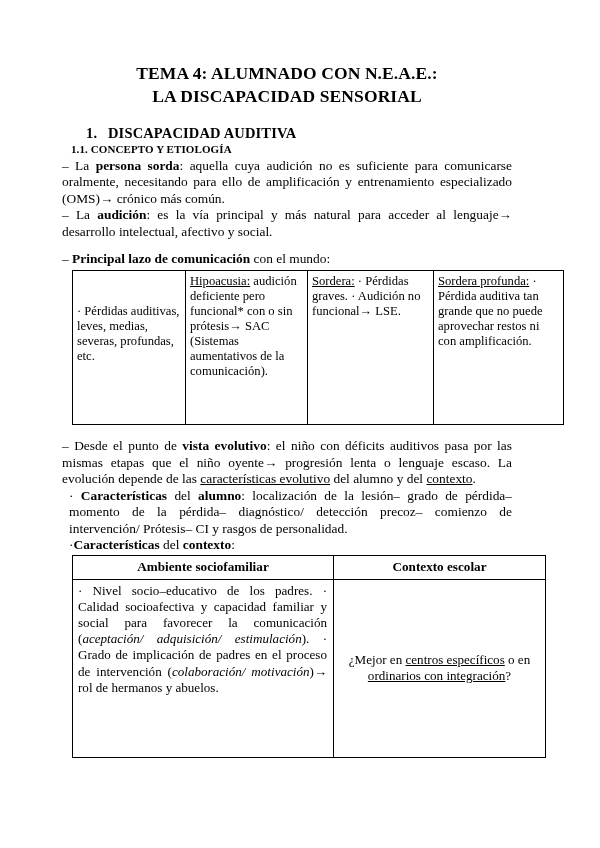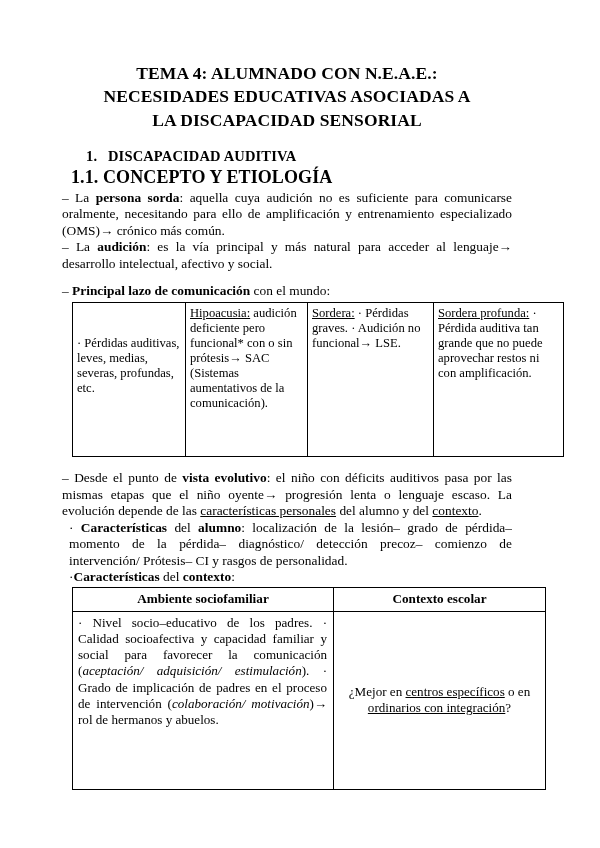--- a/index.html
+++ b/index.html
@@ -36,21 +36,21 @@
     font-weight: bold;
     font-size: 14.5px;
     margin: 0 0 1px 0;
     padding-left: 24px;
     line-height: 1.2;
     letter-spacing: 0.15px;
   }
   .h2 .num { display: inline-block; width: 22px; }
   .h3 {
     font-weight: bold;
-    font-size: 18px;
+    font-size: 11px;
     margin: 0 0 1px 0;
     padding-left: 9px;
     line-height: 1.25;
     letter-spacing: 0.1px;
   }
   p.body {
     margin: 0;
     font-size: 13.4px;
     line-height: 1.235;
     text-align: justify;
@@ -123,21 +123,20 @@
     padding: 3px 8px;
   }
 </style>
 </head>
 <body>
 
 <div class="page">
 
   <h1 class="doc-title">
     <span class="tline">TEMA 4: ALUMNADO CON N.E.A.E.:</span>
-    <span class="tline">NECESIDADES EDUCATIVAS ASOCIADAS A</span>
     <span class="tline">LA DISCAPACIDAD SENSORIAL</span>
   </h1>
 
   <div class="h2">
     <span class="num">1.</span><span>DISCAPACIDAD AUDITIVA</span>
   </div>
 
   <div class="h3">1.1. CONCEPTO Y ETIOLOGÍA</div>
 
   <p class="body"><span>– La </span><b>persona sorda</b><span>: aquella cuya audición no es suficiente para comunicarse oralmente, necesitando para ello de amplificación y entrenamiento especializado (OMS)→ crónico más común.</span></p>
@@ -166,21 +165,21 @@
         <u>Sordera profunda:</u>
         <span>· Pérdida auditiva tan grande que no puede aprovechar restos ni con amplificación.</span>
       </td>
     </tr>
   </tbody>
     </table>
 
 
   <div class="spacer-md"></div>
 
-  <p class="body"><span>– Desde el punto de </span><b>vista evolutivo</b><span>: el niño con déficits auditivos pasa por las mismas etapas que el niño oyente→ progresión lenta o lenguaje escaso. La evolución depende de las </span><u>características personales</u><span> del alumno y del </span><u>contexto</u><span>.</span></p>
+  <p class="body"><span>– Desde el punto de </span><b>vista evolutivo</b><span>: el niño con déficits auditivos pasa por las mismas etapas que el niño oyente→ progresión lenta o lenguaje escaso. La evolución depende de las </span><u>características evolutivo</u><span> del alumno y del </span><u>contexto</u><span>.</span></p>
 
   <p class="body" style="padding-left:7px;"><span>· </span><b>Características</b><span> del </span><b>alumno</b><span>: localización de la lesión– grado de pérdida– momento de la pérdida– diagnóstico/ detección precoz– comienzo de intervención/ Prótesis– CI y rasgos de personalidad.</span></p>
 
   <p class="body" style="padding-left:7px;"><span>·</span><b>Características</b><span> del </span><b>contexto</b><span>:</span></p>
 
   <table class="doc-table t2">
     <tbody>
         <tr>
       <th class="h1">Ambiente sociofamiliar</th>
       <th class="h2c">Contexto escolar</th>

